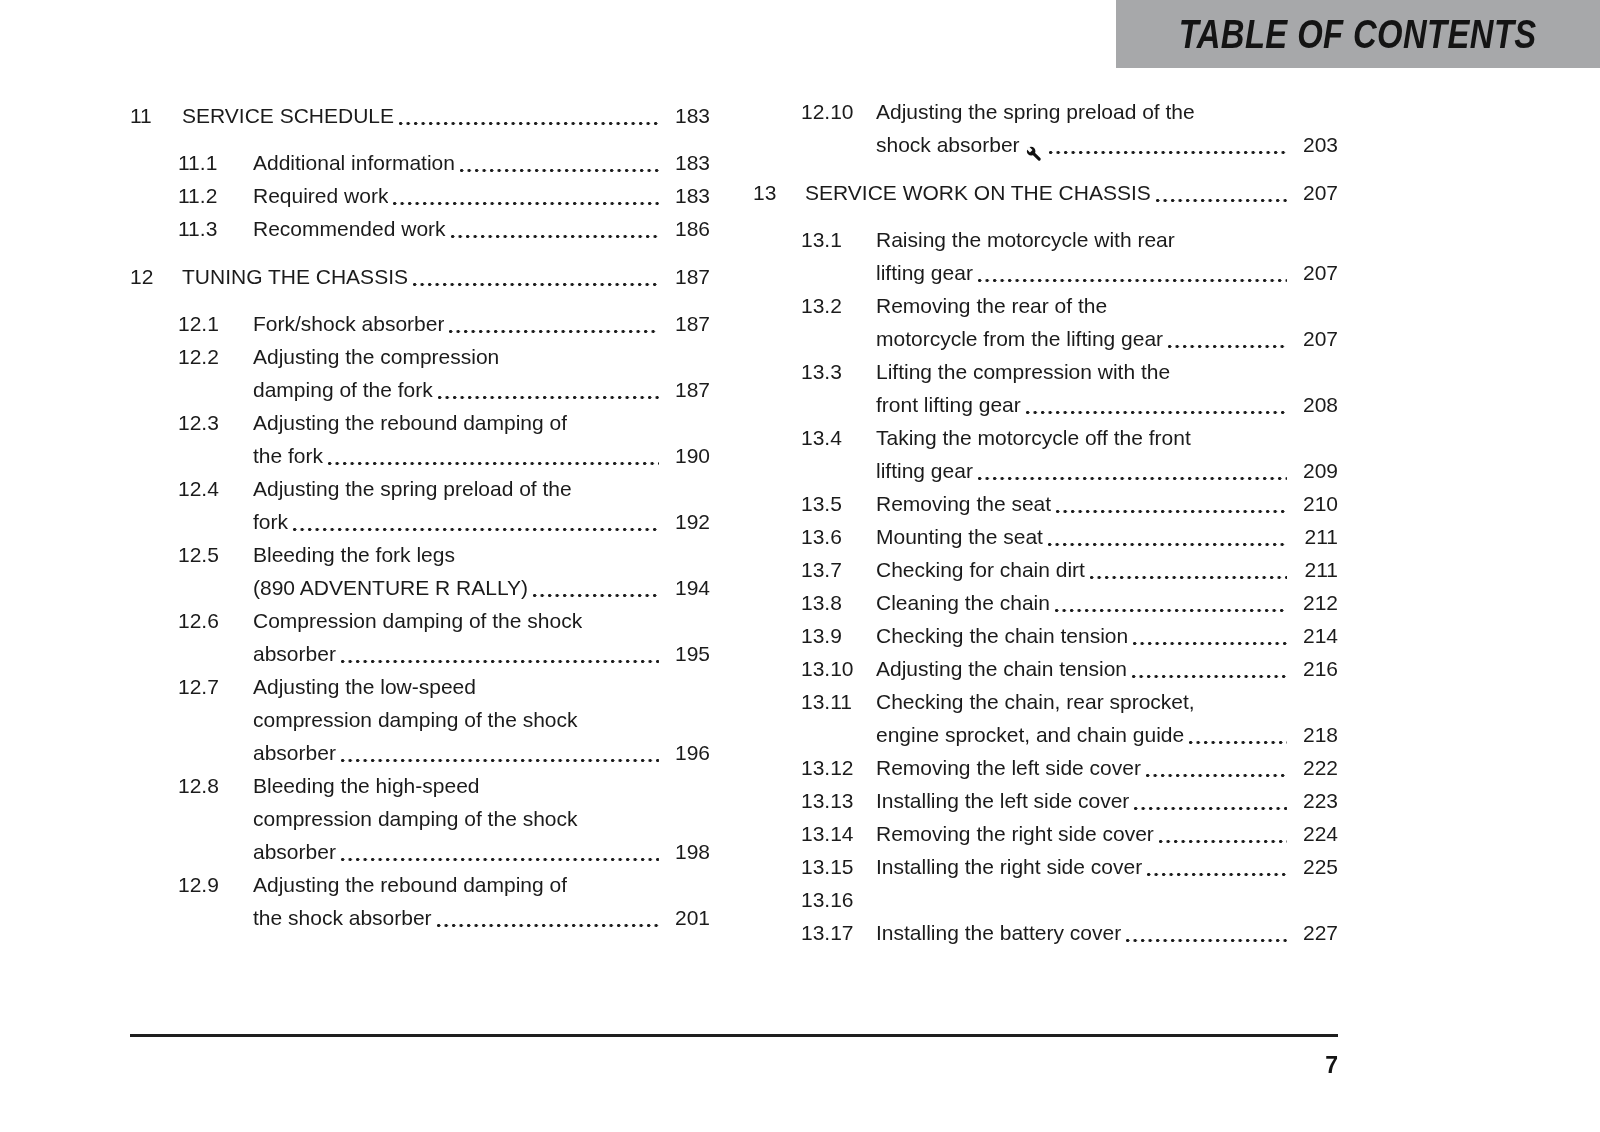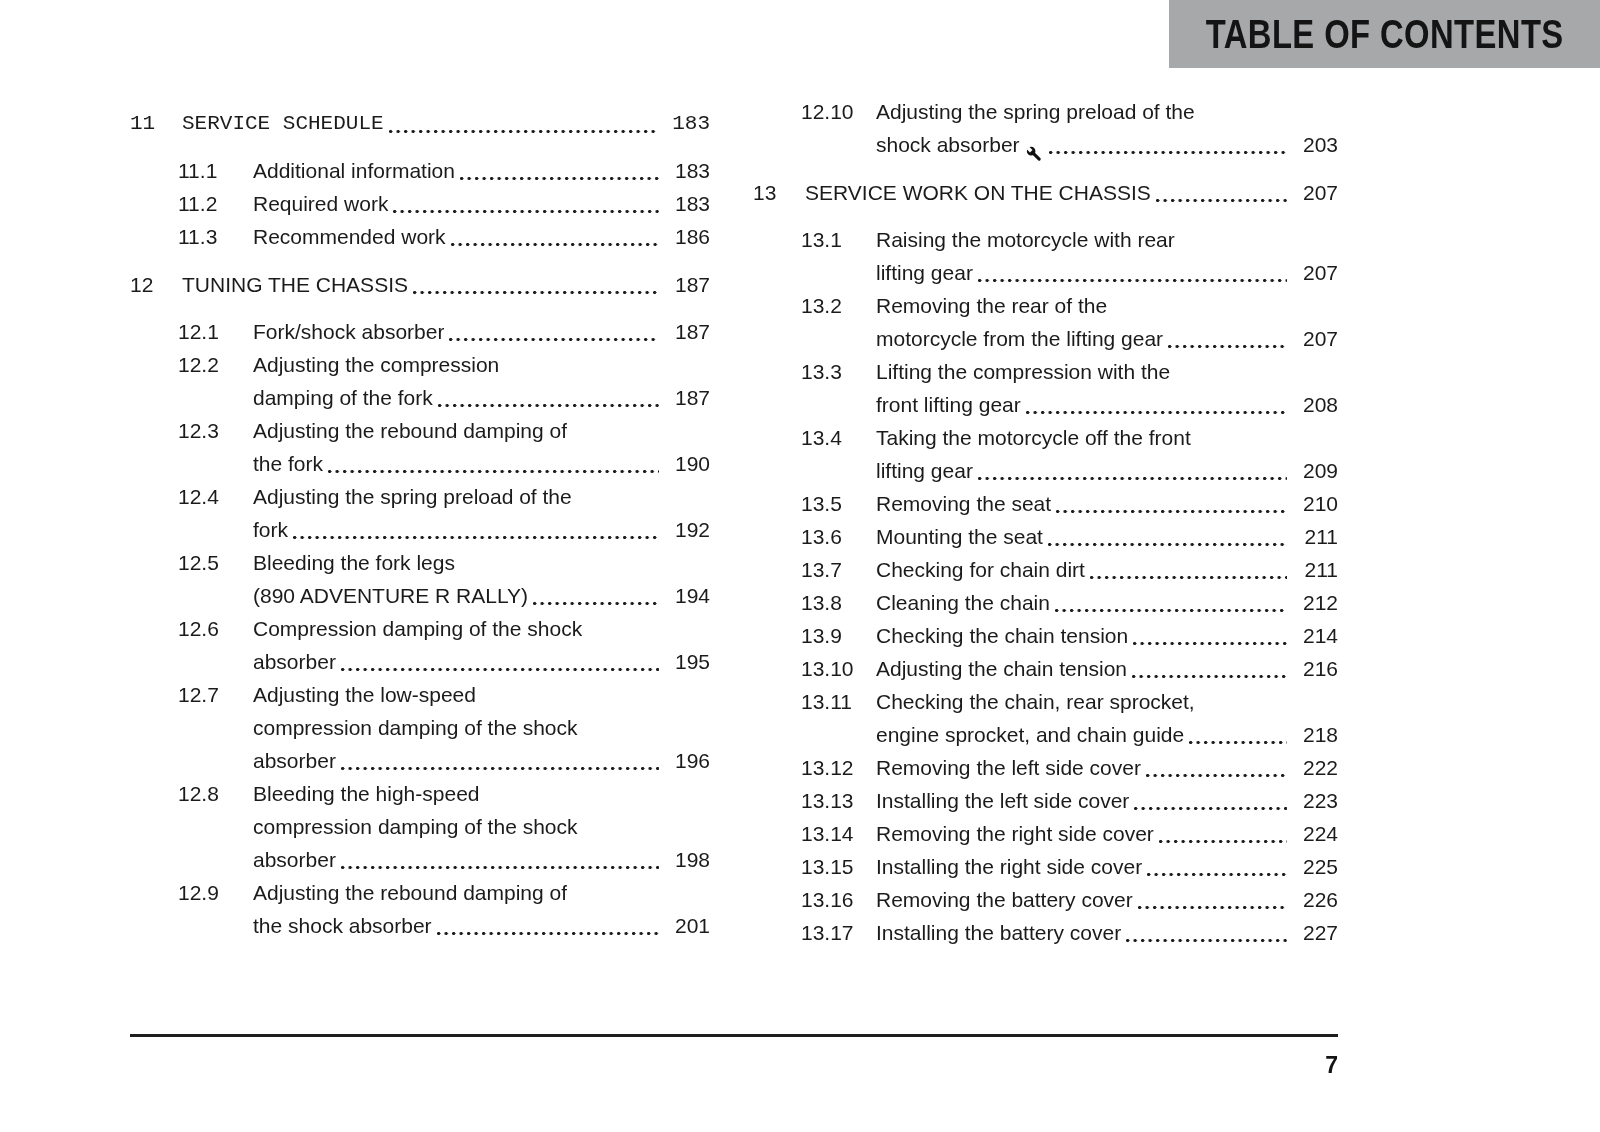--- a/index.html
+++ b/index.html
@@ -10,25 +10,26 @@
     background: var(--page-bg, #ffffff);
     font-family: "Liberation Sans", "DejaVu Sans", sans-serif;
     font-size: 21px;
     color: var(--text-color, #1b1b1b);
   }
 
   
   .header-band {
     position: absolute;
     top: 0; right: 0;
-    width: 431px; height: 68px;
+    width: 484px; height: 68px;
     background: var(--header-bg, #a7a8aa);
     display: flex;
     align-items: center;
     justify-content: center;
+    font-style: italic;
   }
   .header-title {
     font-size: 41px;
     font-weight: 700;
     letter-spacing: 0.5px;
     color: #141414;
     transform: scaleX(0.8);
     white-space: nowrap;
   }
 
@@ -40,21 +41,21 @@
     gap: 43px;
     line-height: 33px;
   }
   .col { display: flex; flex-direction: column; }
   .col-left  { width: 580px; }
   .col-right { width: 585px; }
 
   .entry { display: flex; align-items: flex-start; }
   .entry .num { flex: 0 0 auto; white-space: nowrap; }
   .entry.level-1 { margin: 15px 0 14px 0; }
-  .entry.level-1:first-child { margin-top: 12px; font-family: Liberation Mono, monospace; }
+  .entry.level-1:first-child { margin-top: 4px; }
   .entry.level-1 .num { width: 52px; }
   .entry.level-2 { margin-left: 48px; }
   .entry.level-2 .num { width: 75px; }
 
   .body { flex: 1 1 auto; display: flex; flex-direction: column; min-width: 0; }
   .line { display: flex; align-items: flex-end; white-space: nowrap; }
   .ltext { flex: 0 1 auto; overflow: hidden; }
 
   .leader {
     flex: 1 1 auto;
@@ -461,27 +462,20 @@
         <span class="body">
           <span class="line last">
             <span class="ltext">Installing the right side cover</span>
             <span class="leader"></span>
             <span class="page">225</span>
           </span>
         </span>
       </div>
       <div class="entry level-2">
         <span class="num">13.16</span>
-        <span class="body">
-          <span class="line last">
-            <span class="ltext">Removing the battery cover</span>
-            <span class="leader"></span>
-            <span class="page">226</span>
-          </span>
-        </span>
       </div>
       <div class="entry level-2">
         <span class="num">13.17</span>
         <span class="body">
           <span class="line last">
             <span class="ltext">Installing the battery cover</span>
             <span class="leader"></span>
             <span class="page">227</span>
           </span>
         </span>

